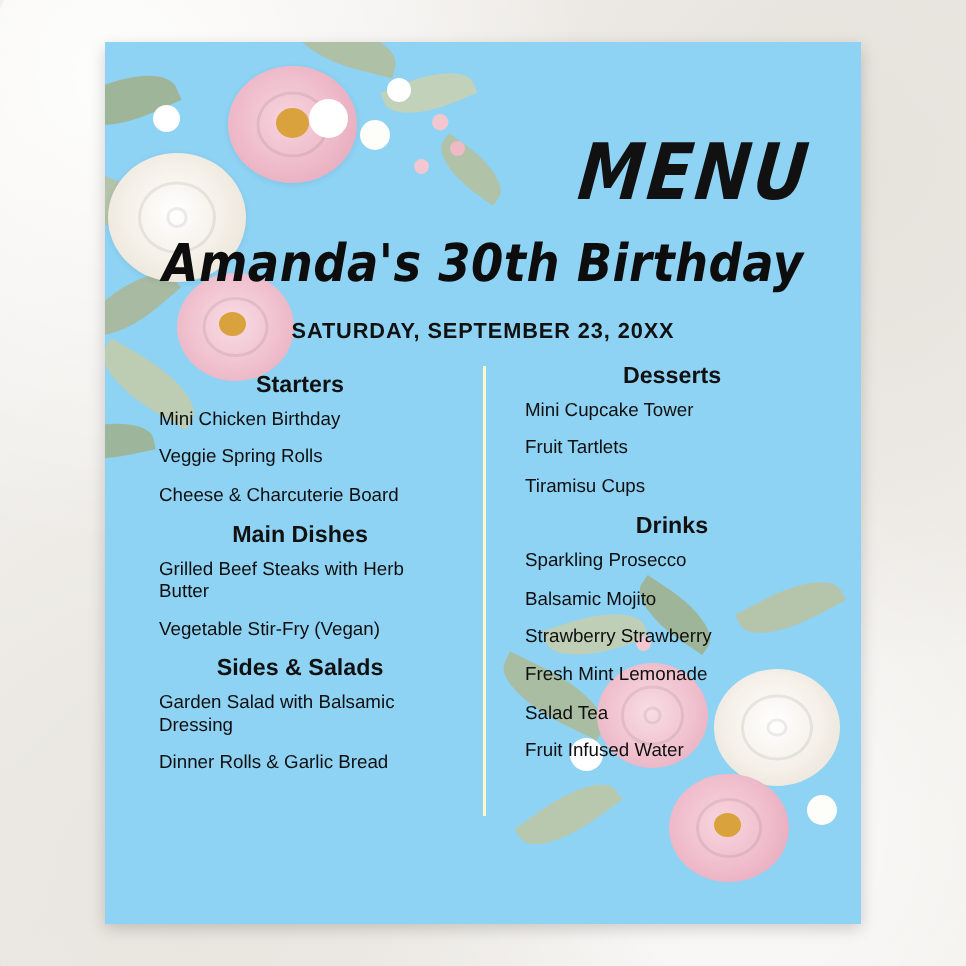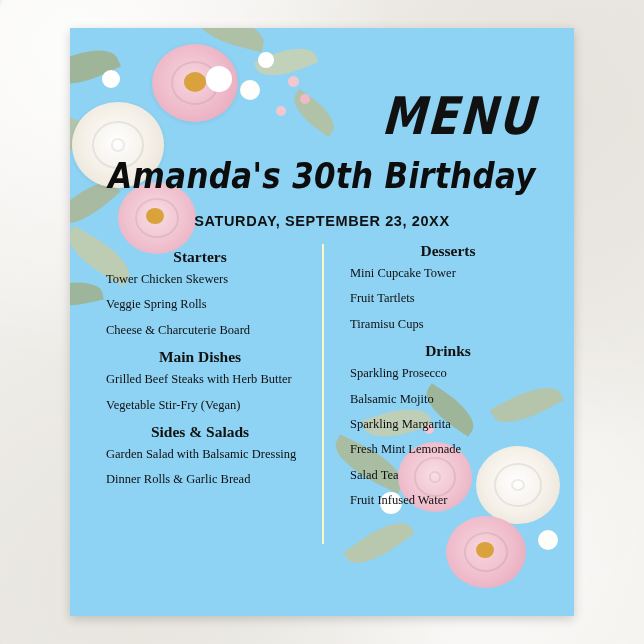--- a/index.html
+++ b/index.html
@@ -89,21 +89,20 @@
     font-size:14.5px;
     font-weight:bold;
     letter-spacing:0.6px;
     color:#111;
   }
 
   .columns{
     position:absolute;
     left:28px;right:24px;top:210px;bottom:20px;
     display:flex;
-    font-family:Liberation Serif, serif;
   }
   .col{flex:1;position:relative;}
   .col-left{padding-right:14px;}
   .col-right{padding-left:30px;}
   .divider{
     position:absolute;
     left:252px;top:216px;
     width:2px;height:300px;
     background:#fdf6c9;
   }
@@ -194,21 +193,21 @@
     <div class="title">Amanda's 30th Birthday</div>
     <div class="date">SATURDAY, SEPTEMBER 23, 20XX</div>
 
     <div class="divider"></div>
 
     <div class="columns">
 
       <div class="col col-left">
 
         <div class="sec-head"><span class="inner">Starters</span></div>
-        <div class="item">Tower Chicken Skewers</div>
+        <div class="item">Mini Chicken Birthday</div>
         <div class="item">Veggie Spring Rolls</div>
         <div class="item">Cheese &amp; Charcuterie Board</div>
 
         <div class="sec-head"><span class="inner">Main Dishes</span></div>
         <div class="item">Grilled Beef Steaks with Herb Butter</div>
         <div class="item">Vegetable Stir-Fry (Vegan)</div>
 
         <div class="sec-head"><span class="inner">Sides &amp; Salads</span></div>
         <div class="item">Garden Salad with Balsamic Dressing</div>
         <div class="item">Dinner Rolls &amp; Garlic Bread</div>
@@ -218,21 +217,21 @@
       <div class="col col-right">
 
         <div class="sec-head"><span class="inner">Desserts</span></div>
         <div class="item">Mini Cupcake Tower</div>
         <div class="item">Fruit Tartlets</div>
         <div class="item">Tiramisu Cups</div>
 
         <div class="sec-head"><span class="inner">Drinks</span></div>
         <div class="item">Sparkling Prosecco</div>
         <div class="item">Balsamic Mojito</div>
-        <div class="item">Sparkling Margarita</div>
+        <div class="item">Strawberry Strawberry</div>
         <div class="item">Fresh Mint Lemonade</div>
         <div class="item">Salad Tea</div>
         <div class="item">Fruit Infused Water</div>
 
       </div>
 
     </div>
   </div>
 </div>
 

